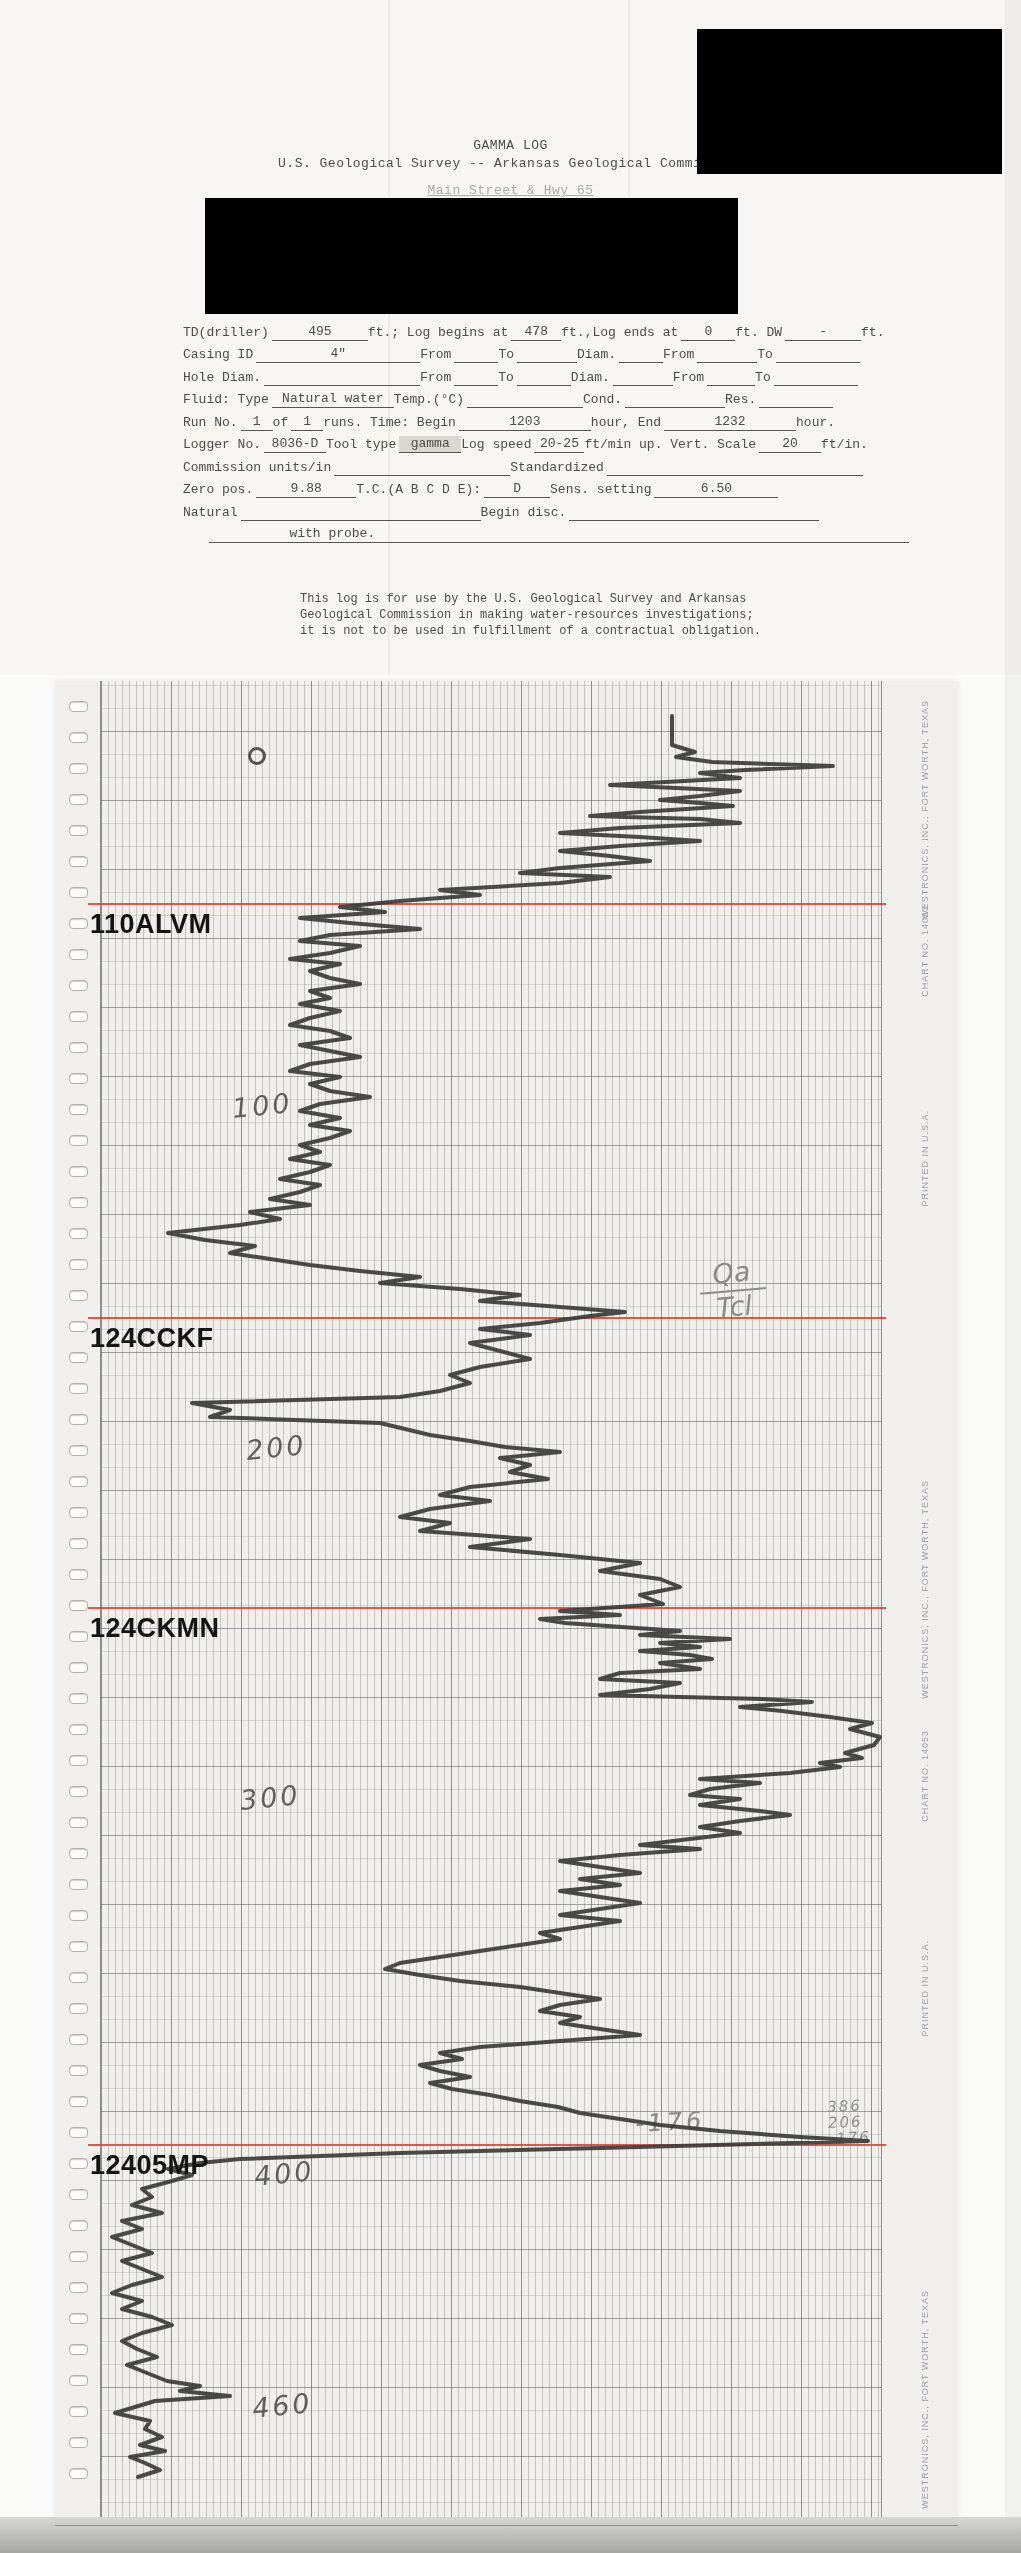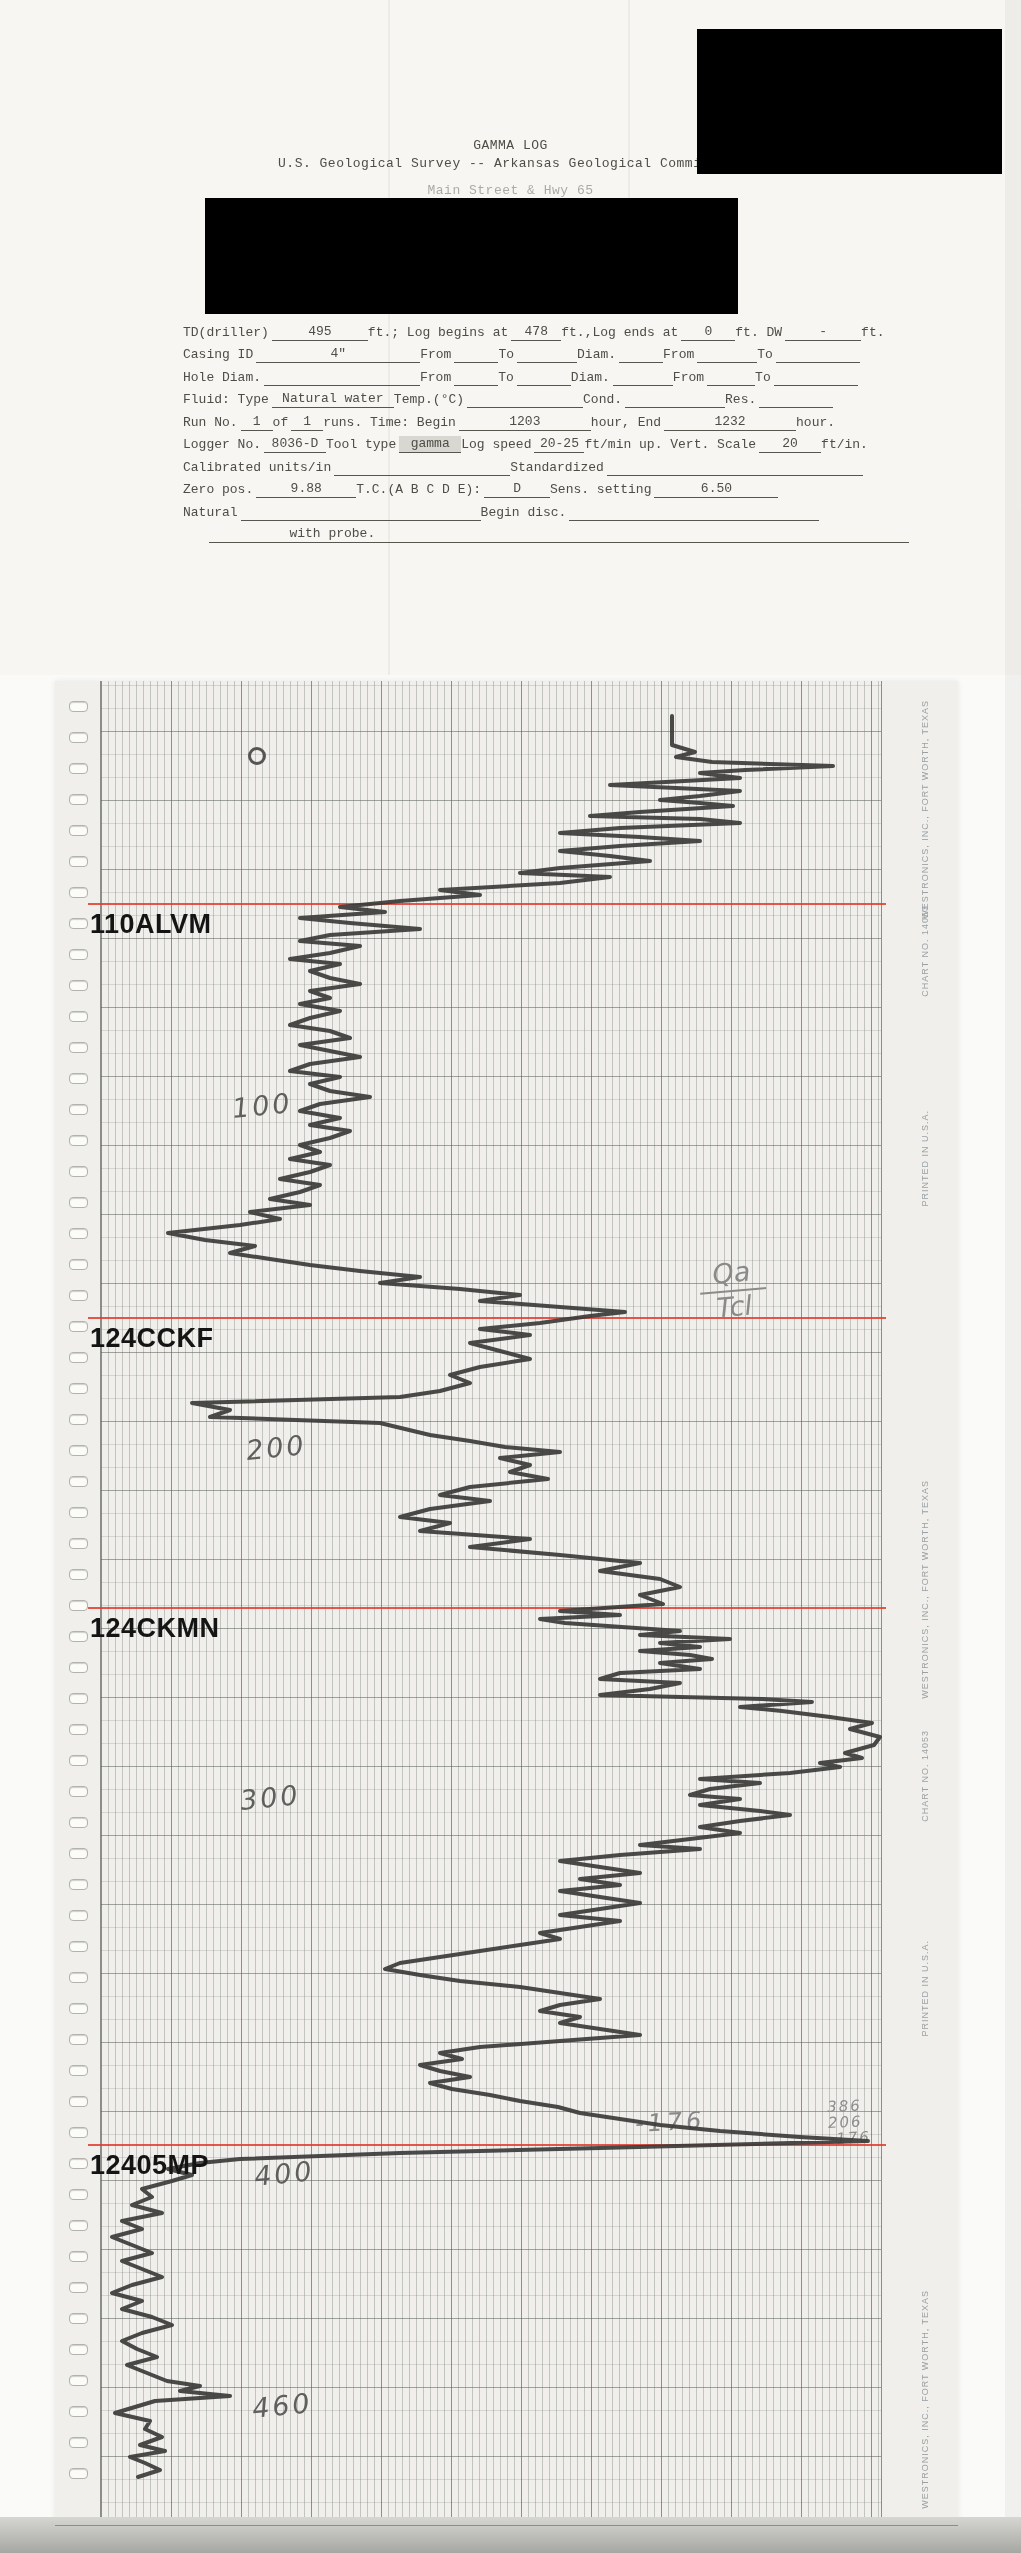--- a/index.html
+++ b/index.html
@@ -8,21 +8,21 @@
     background:#fafaf8;
     font-family:"Liberation Sans","DejaVu Sans",sans-serif;
   }
   .abs{position:absolute;}
   
   .form-page{left:0;top:0;width:1021px;height:675px;background:#f7f6f2;}
   .crease{background:rgba(60,60,55,.06);}
   .redaction{background:#000;z-index:9;}
   .tw{font-family:"Liberation Mono","DejaVu Sans Mono",monospace;color:#4e4d46;}
   .title-line{left:0;right:0;text-align:center;font-size:13px;letter-spacing:.5px;}
-  .partial{opacity:.45;}
+  .partial{opacity:.45;text-decoration:underline;}
   .form-rows{left:183px;top:318px;width:700px;z-index:2;}
   .frow{display:flex;align-items:flex-end;height:22.5px;font-size:13px;white-space:pre;}
   .frow .lab{padding:0 3px 1px 0;}
   .frow .val{
     border-bottom:1px solid #57554d;text-align:center;padding:0 2px 1px 2px;
     flex:0 0 auto;min-height:15px;
   }
   .frow .val.hl{background:#d8d7d2;}
   .disclaimer{left:300px;top:591px;font-size:12px;line-height:16px;z-index:2;}
   
@@ -84,26 +84,31 @@
   <div class="abs redaction" style="left:697px;top:29px;width:305px;height:145px;"></div>
   <div class="abs redaction" style="left:205px;top:198px;width:533px;height:116px;"></div>
 
   <div class="abs tw form-rows" id="form-rows">
       <div class="frow"><span class="lab">TD(driller)</span><span class="val" style="min-width: 92px;">495</span><span class="lab">ft.; Log begins at</span><span class="val" style="min-width: 46px;">478</span><span class="lab">ft.,Log ends at</span><span class="val" style="min-width: 50px;">0</span><span class="lab">ft. DW</span><span class="val" style="min-width: 72px;">-</span><span class="lab">ft.</span></div>
       <div class="frow"><span class="lab">Casing ID</span><span class="val" style="min-width: 160px;">4"</span><span class="lab">From</span><span class="val" style="min-width: 40px;"></span><span class="lab">To</span><span class="val" style="min-width: 56px;"></span><span class="lab">Diam.</span><span class="val" style="min-width: 40px;"></span><span class="lab">From</span><span class="val" style="min-width: 56px;"></span><span class="lab">To</span><span class="val" style="min-width: 80px;"></span></div>
       <div class="frow"><span class="lab">Hole Diam.</span><span class="val" style="min-width: 152px;"></span><span class="lab">From</span><span class="val" style="min-width: 40px;"></span><span class="lab">To</span><span class="val" style="min-width: 50px;"></span><span class="lab">Diam.</span><span class="val" style="min-width: 56px;"></span><span class="lab">From</span><span class="val" style="min-width: 44px;"></span><span class="lab">To</span><span class="val" style="min-width: 80px;"></span></div>
       <div class="frow"><span class="lab">Fluid: Type</span><span class="val" style="min-width: 118px;">Natural water</span><span class="lab">Temp.(°C)</span><span class="val" style="min-width: 112px;"></span><span class="lab">Cond.</span><span class="val" style="min-width: 96px;"></span><span class="lab">Res.</span><span class="val" style="min-width: 70px;"></span></div>
       <div class="frow"><span class="lab">Run No.</span><span class="val" style="min-width: 28px;">1</span><span class="lab">of</span><span class="val" style="min-width: 28px;">1</span><span class="lab">runs. Time: Begin</span><span class="val" style="min-width: 128px;">1203</span><span class="lab">hour, End</span><span class="val" style="min-width: 128px;">1232</span><span class="lab">hour.</span></div>
       <div class="frow"><span class="lab">Logger No.</span><span class="val" style="min-width: 58px;">8036-D</span><span class="lab">Tool type</span><span class="val hl" style="min-width: 58px;">gamma</span><span class="lab">Log speed</span><span class="val" style="min-width: 46px;">20-25</span><span class="lab">ft/min up. Vert. Scale</span><span class="val" style="min-width: 58px;">20</span><span class="lab">ft/in.</span></div>
-      <div class="frow"><span class="lab">Calibrated units/in</span><span class="val" style="min-width: 172px;"></span><span class="lab">Standardized</span><span class="val" style="min-width: 252px;"></span></div>
+      <div class="frow"><span class="lab">Commission units/in</span><span class="val" style="min-width: 172px;"></span><span class="lab">Standardized</span><span class="val" style="min-width: 252px;"></span></div>
       <div class="frow"><span class="lab">Zero pos.</span><span class="val" style="min-width: 96px; text-align: center;">9.88</span><span class="lab">T.C.(A B C D E):</span><span class="val" style="min-width: 62px;">D</span><span class="lab">Sens. setting</span><span class="val" style="min-width: 120px;">6.50</span></div>
       <div class="frow"><span class="lab">Natural</span><span class="val" style="min-width: 236px;"></span><span class="lab">Begin disc.</span><span class="val" style="min-width: 246px;"></span></div>
       <div class="frow"><span class="lab">   </span><span class="val" style="min-width: 618px; text-align: left; padding-left: 80px;">with probe.</span></div>
     </div>
 
+  <div class="abs tw disclaimer">
+    <div>This log is for use by the U.S. Geological Survey and Arkansas</div>
+    <div>Geological Commission in making water-resources investigations;</div>
+    <div>it is not to be used in fulfillment of a contractual obligation.</div>
+  </div>
 </div>
 
 <div class="abs chart-paper">
   <div class="grid-area"></div>
   <div id="holes">
       <div class="hole" style="top: 20px;"></div>
       <div class="hole" style="top: 51px;"></div>
       <div class="hole" style="top: 82px;"></div>
       <div class="hole" style="top: 113px;"></div>
       <div class="hole" style="top: 144px;"></div>

